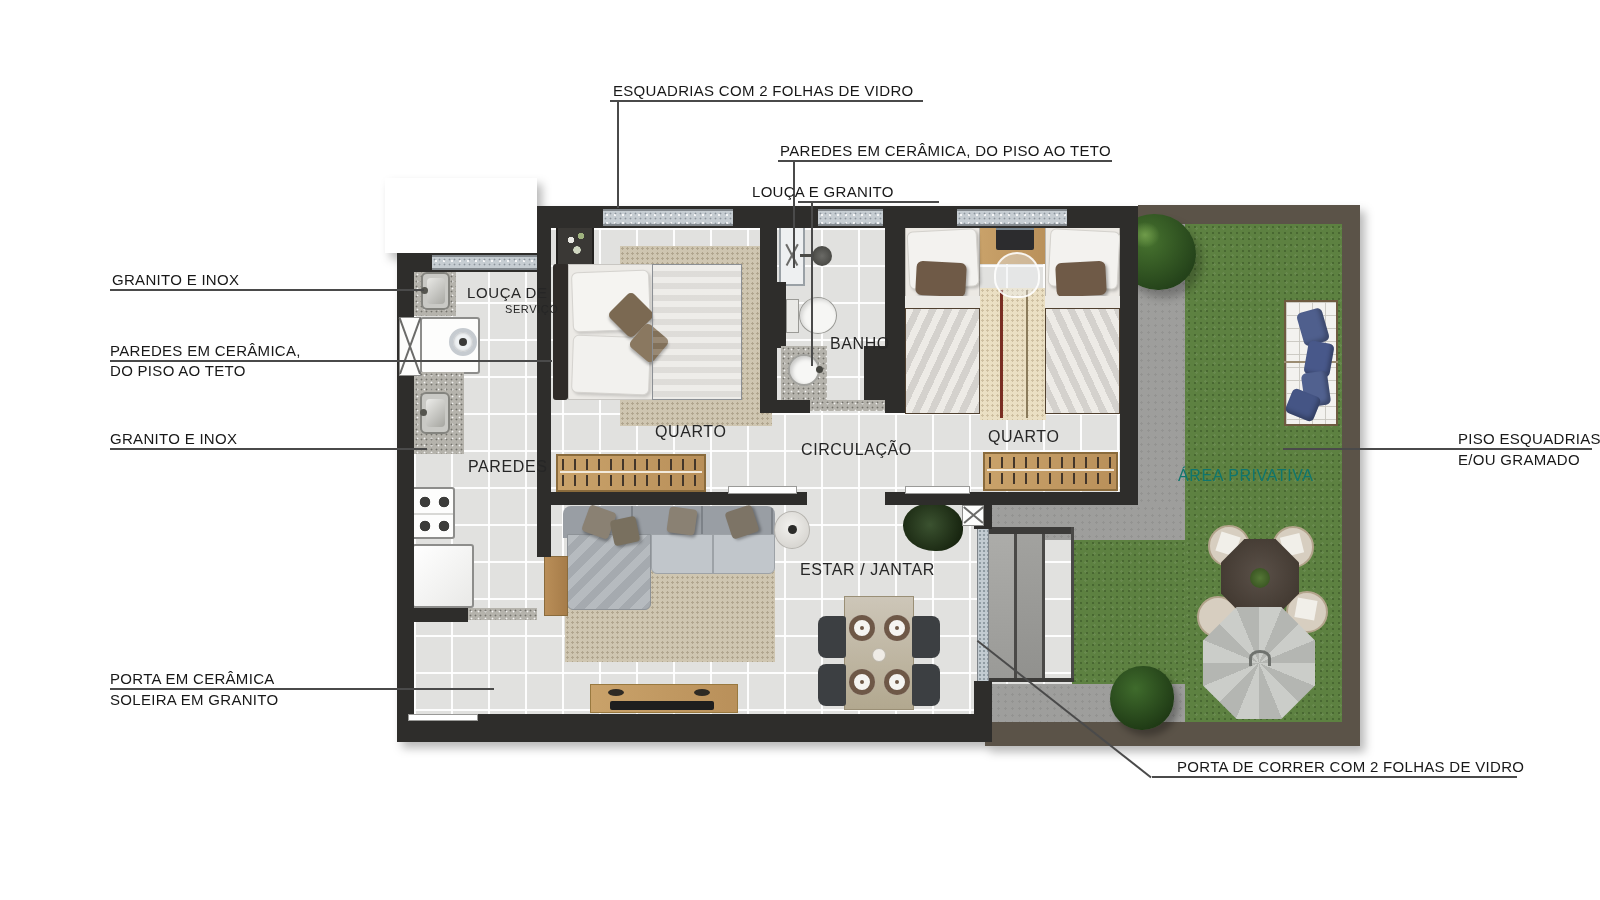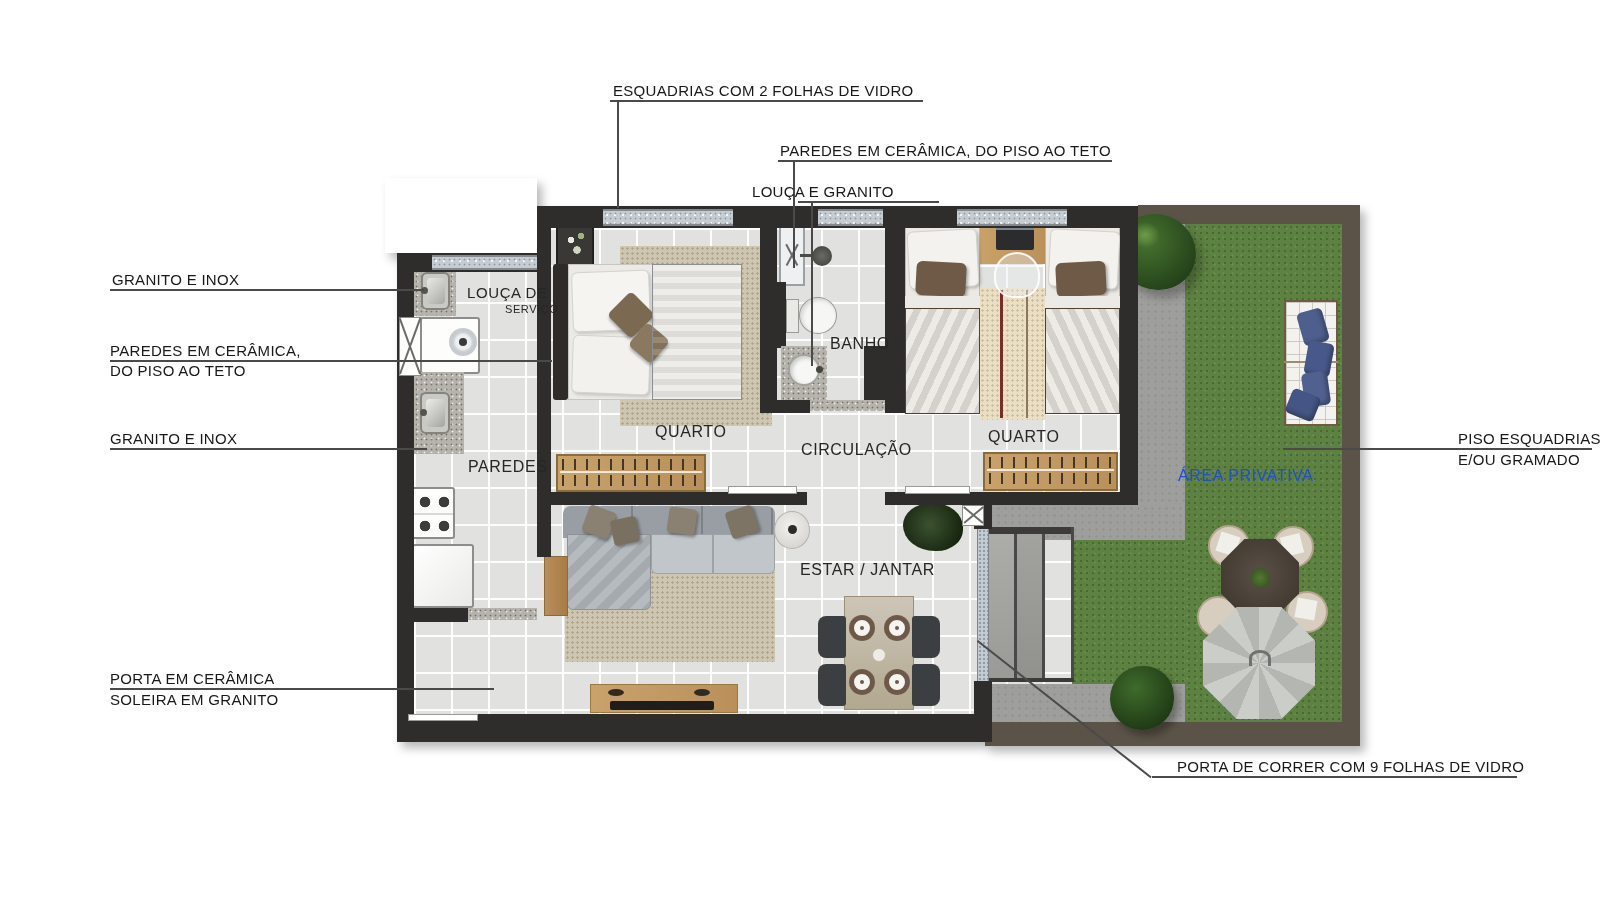--- a/index.html
+++ b/index.html
@@ -263,27 +263,27 @@
 
     <span class="abs lbl" style="left:110px;top:670px;">PORTA EM CERÂMICA</span>
     <div class="abs line" style="left:110px;top:688px;width:384px;"></div>
     <span class="abs lbl" style="left:110px;top:691px;">SOLEIRA EM GRANITO</span>
 
     <span class="abs lbl" style="left:1458px;top:430px;">PISO ESQUADRIAS</span>
     <div class="abs line" style="left:1283px;top:448px;width:309px;"></div>
     <span class="abs lbl" style="left:1458px;top:451px;">E/OU GRAMADO</span>
 
     <div class="abs line" style="left:978px;top:640px;width:221px;transform:rotate(38.2deg);transform-origin:0 0;"></div>
-    <span class="abs lbl" style="left:1177px;top:758px;">PORTA DE CORRER COM 9 FOLHAS DE VIDRO</span>
+    <span class="abs lbl" style="left:1177px;top:758px;">PORTA DE CORRER COM 2 FOLHAS DE VIDRO</span>
     <div class="abs line" style="left:1152px;top:776px;width:365px;"></div>
 
     <span class="abs room" style="left:467px;top:284px;font-size:15px;">LOUÇA DE</span>
     <span class="abs room" style="left:467px;top:300px;font-size:11px;margin-left:38px;">SERVIÇO</span>
     <span class="abs room" style="left:468px;top:458px;">PAREDES</span>
     <span class="abs room" style="left:655px;top:423px;">QUARTO</span>
     <span class="abs room" style="left:830px;top:335px;">BANHO</span>
     <span class="abs room" style="left:801px;top:441px;">CIRCULAÇÃO</span>
     <span class="abs room" style="left:988px;top:428px;">QUARTO</span>
     <span class="abs room" style="left:800px;top:561px;">ESTAR / JANTAR</span>
-    <span class="abs room" style="left:1178px;top:467px;color:#1d4ed8;">ÁREA PRIVATIVA</span>
+    <span class="abs room" style="left:1178px;top:467px;color:#0f766e;">ÁREA PRIVATIVA</span>
 
   </div>
 </div>
 
 </body></html>

